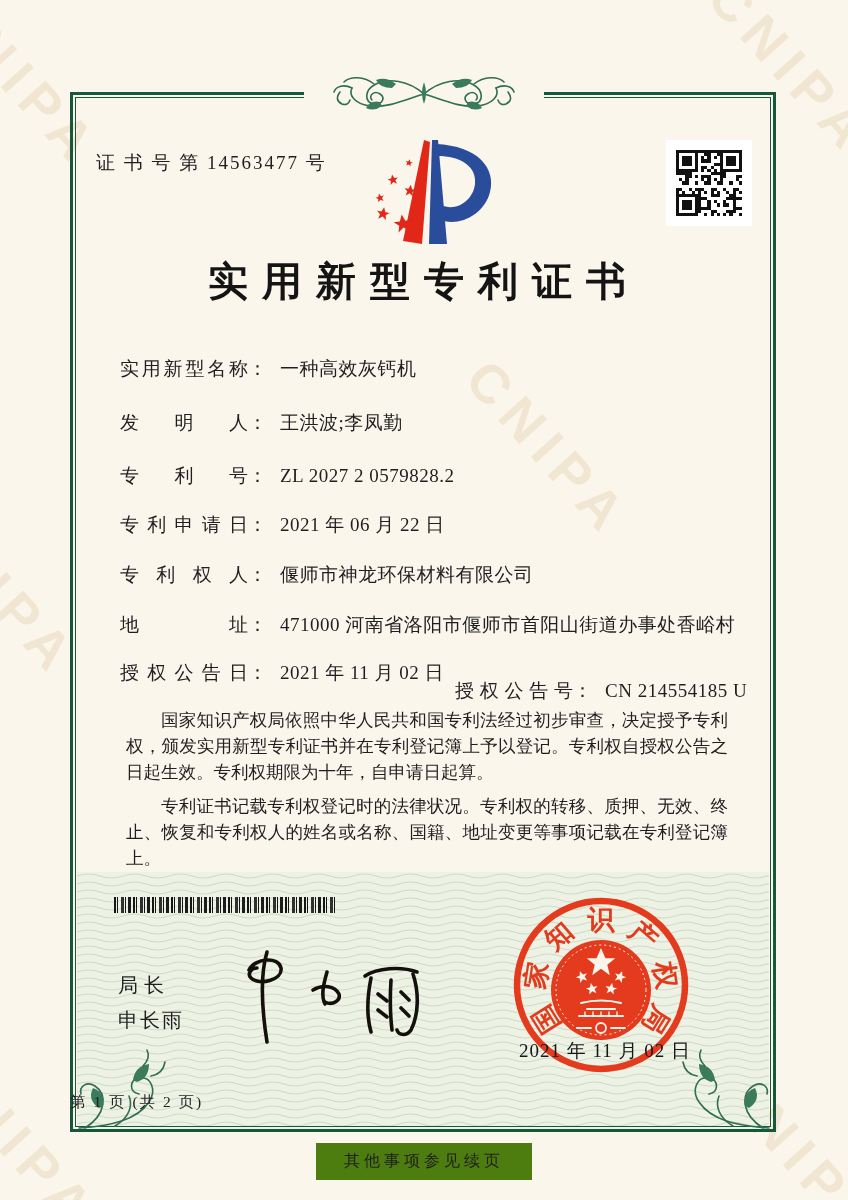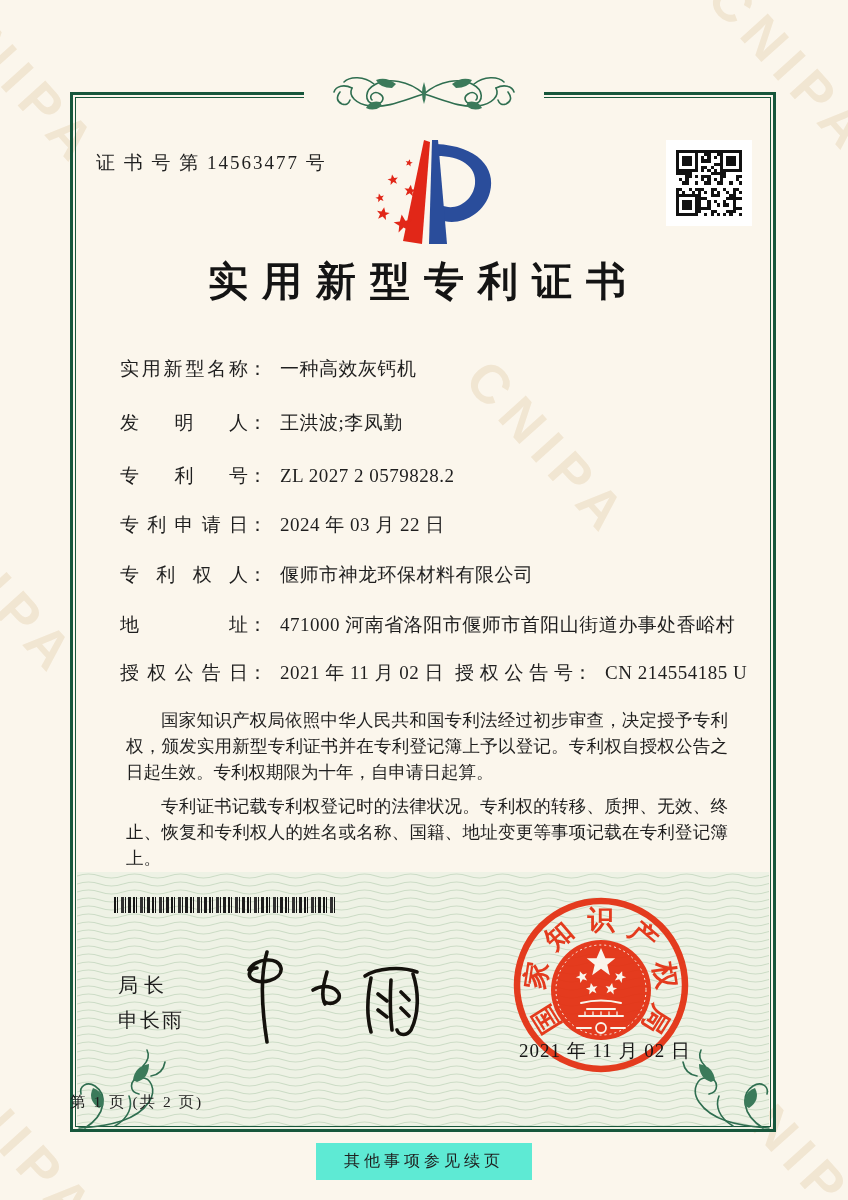--- a/index.html
+++ b/index.html
@@ -33,21 +33,21 @@
   .qr-box svg{position:absolute;left:10px;top:10px;}
   .doc-title{position:absolute;left:0;top:254px;width:848px;text-align:center;
     font-size:40px;font-weight:bold;letter-spacing:14px;color:#141414;}
   
   .row{position:absolute;left:120px;width:650px;font-size:19px;white-space:nowrap;}
   .lbl{display:inline-block;width:128px;text-align:justify;text-align-last:justify;vertical-align:bottom;}
   .colon{display:inline-block;}
   .val{margin-left:13px;letter-spacing:.5px;}
   .r1{top:356px}.r2{top:410px}.r3{top:463px}.r4{top:512px}.r5{top:562px}.r6{top:612px}.r7{top:660px}
   .pair2{position:absolute;left:335px;top:0;}
-  .pair2 .lbl{width:118px;}
+  .pair2 .lbl{width:118px;margin-top:18px;}
   
   .body-text{position:absolute;left:118px;top:699px;width:618px;font-size:17.5px;
     line-height:26px;text-align:justify;}
   .body-text p{margin:8px;text-indent:2em;}
   
   .barcode{position:absolute;left:114px;top:897px;width:223px;height:16px;
     background:repeating-linear-gradient(90deg,
       #151515 0 2px,rgba(0,0,0,0) 2px 3px,
       #151515 3px 4px,rgba(0,0,0,0) 4px 7px,
       #303030 7px 10px,rgba(0,0,0,0) 10px 11px,
@@ -56,21 +56,21 @@
   .signer-title{position:absolute;left:118px;top:972px;font-size:20px;letter-spacing:6px;}
   .signer-name{position:absolute;left:118px;top:1007px;font-size:20px;letter-spacing:2px;}
   .signature{position:absolute;left:215px;top:942px;}
   .seal{position:absolute;left:507px;top:891px;opacity:.94;}
   .seal-char{font-size:27px;font-weight:bold;fill:#e43012;font-family:"Liberation Serif","DejaVu Serif",serif;}
   .seal-date{position:absolute;left:505px;top:1038px;width:200px;text-align:center;
     font-size:19px;color:#161616;letter-spacing:1px;}
   .page-info{position:absolute;left:70px;top:1092px;width:700px;text-align:left;
     font-size:15.5px;letter-spacing:2px;}
   .footer-note-wrap{position:absolute;left:0;top:1143px;width:848px;text-align:center;}
-  .footer-note{display:inline-block;background:#5eead4;padding:8px 28px;
+  .footer-note{display:inline-block;background:#4d7c0f;padding:8px 28px;
     font-size:16px;letter-spacing:4px;}
   .green-stroke{stroke:#2f6e50;fill:none;stroke-width:1.6;stroke-linecap:round;}
   .green-fill{fill:#3b7a5a;stroke:none;}
 </style>
 </head>
 <body>
 
 <div class="page">
 
   <div class="wm wm1">CNIPA</div>
@@ -374,21 +374,21 @@
   <div class="row r1">
     <span class="lbl">实用新型名称</span><span class="colon">：</span><span class="val">一种高效灰钙机</span>
   </div>
   <div class="row r2">
     <span class="lbl">发明人</span><span class="colon">：</span><span class="val">王洪波;李凤勤</span>
   </div>
   <div class="row r3">
     <span class="lbl">专利号</span><span class="colon">：</span><span class="val">ZL 2027 2 0579828.2</span>
   </div>
   <div class="row r4">
-    <span class="lbl">专利申请日</span><span class="colon">：</span><span class="val">2024 年 03 月 22 日</span>
+    <span class="lbl">专利申请日</span><span class="colon">：</span><span class="val">2021 年 06 月 22 日</span>
   </div>
   <div class="row r5">
     <span class="lbl">专利权人</span><span class="colon">：</span><span class="val">偃师市神龙环保材料有限公司</span>
   </div>
   <div class="row r6">
     <span class="lbl">地址</span><span class="colon">：</span><span class="val">471000  河南省洛阳市偃师市首阳山街道办事处香峪村</span>
   </div>
   <div class="row r7">
     <span class="lbl">授权公告日</span><span class="colon">：</span><span class="val">2021 年 11 月 02 日</span>
     <span class="pair2">

